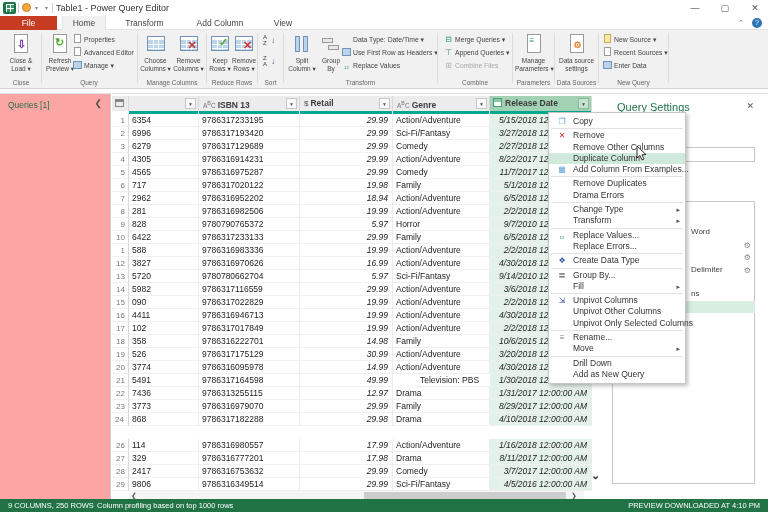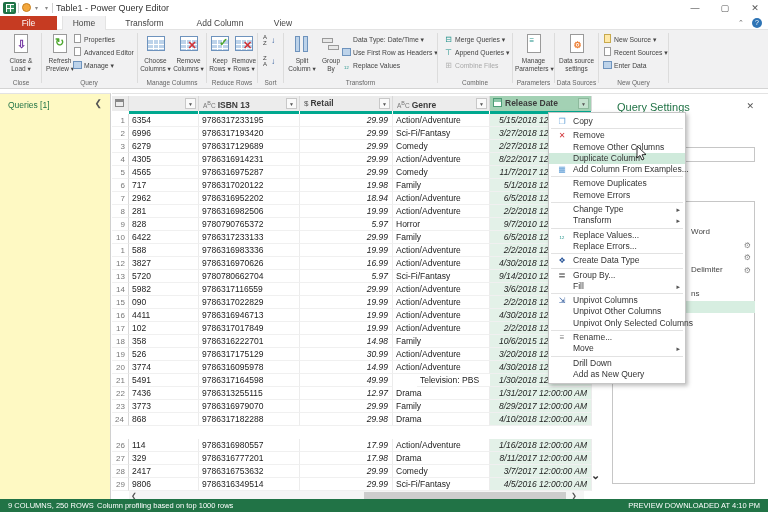--- a/index.html
+++ b/index.html
@@ -27,21 +27,21 @@
   .bigbtn .bicon { display:block; margin:2px auto 2px; position:relative; width:22px; height:22px; }
   .smallbtn { position:absolute; font-size:6.8px; color:#444; white-space:nowrap; height:11px; line-height:11px; }
   .smallbtn .sicon { display:inline-block; width:11px; text-align:center; margin-right:1px; }
   .dis { color:#a9a9a9 !important; }
   .pg { position:absolute; left:4px; top:1px; width:14px; height:19px; background:#fff; border:1px solid #9a9a9a; }
   .tbl { position:absolute; left:2px; top:3px; width:18px; height:15px; border:1px solid #6e93bd;
     background:linear-gradient(#fff 0 3px, transparent 3px),
     linear-gradient(90deg, transparent 0 5px, #fff 5px 6px, transparent 6px 10px, #fff 10px 11px, transparent 11px),
     linear-gradient(transparent 0 7px, #fff 7px 8px, transparent 8px 11px, #fff 11px 12px, transparent 12px), #bdd3ea; }
   .ov { position:absolute; font-weight:bold; }
-  #queries { position:absolute; left:0; top:93px; width:111px; height:406px; background:#fef9c3; border-right:1px solid #d0d0d0; border-top:1px solid #e3e3e3;}
+  #queries { position:absolute; left:0; top:93px; width:111px; height:406px; background:#fca5a5; border-right:1px solid #d0d0d0; border-top:1px solid #e3e3e3;}
   #queries-title { position:absolute; left:8px; top:6px; font-size:8.5px; color:#217346; }
   #queries-collapse { position:absolute; right:8px; top:4px; font-size:9px; color:#555; }
   .query-item { position:absolute; left:0; top:16px; width:110px; height:16px; background:#d9efe2; font-size:8.5px; color:#333; line-height:16px; }
   .query-item .qicon { display:inline-block; margin:0 4px 0 9px; width:12px; height:9px; border:1px solid #4e9d77;
      background:linear-gradient(#8cc7a8 0 3px, transparent 3px), linear-gradient(90deg,#fff 4px,transparent 4px 5px), #eaf6ef; }
   #grid { position:absolute; left:112px; top:93px; width:489px; height:406px; background:#fff; border-top:1px solid #e3e3e3; }
   .ghead { position:absolute; top:2px; height:15px; background:#ececec; border-right:1px solid #d9d9d9; font-size:8.5px; font-weight:bold; color:#3c3c3c; line-height:15px; }
   .ghead.sel { background:#a3d1b4; }
   .qline { position:absolute; top:17px; height:3px; background:#00a88f; }
   .filterbtn { position:absolute; top:2px; right:2px; width:11px; height:11px; background:#fafafa; border:1px solid #c8c8c8; color:#555; font-size:5px; text-align:center; line-height:10px; }
@@ -514,21 +514,21 @@
 
 <div id="ctxmenu">
     <div class="mi"><span class="mico" style="color:#5b9bd5;">❐</span><span>Copy</span></div>
     <div class="msep"></div>
     <div class="mi"><span class="mico" style="color:#d13438;">✕</span><span>Remove</span></div>
     <div class="mi"><span>Remove Other Columns</span></div>
     <div class="mi hl"><span>Duplicate Column</span></div>
     <div class="mi"><span class="mico" style="color:#5b9bd5;">▦</span><span>Add Column From Examples...</span></div>
     <div class="msep"></div>
     <div class="mi"><span>Remove Duplicates</span></div>
-    <div class="mi"><span>Remove Errors</span></div>
+    <div class="mi"><span>Drama Errors</span></div>
     <div class="msep"></div>
     <div class="mi"><span>Change Type</span><span class="sub">▸</span></div>
     <div class="mi"><span>Transform</span><span class="sub">▸</span></div>
     <div class="msep"></div>
     <div class="mi"><span class="mico" style="color:#1f9188;font-size:7px;">₁₂</span><span>Replace Values...</span></div>
     <div class="mi"><span>Replace Errors...</span></div>
     <div class="msep"></div>
     <div class="mi"><span class="mico" style="color:#2b579a;">❖</span><span>Create Data Type</span></div>
     <div class="msep"></div>
     <div class="mi"><span class="mico" style="color:#777;">〓</span><span>Group By...</span></div>

